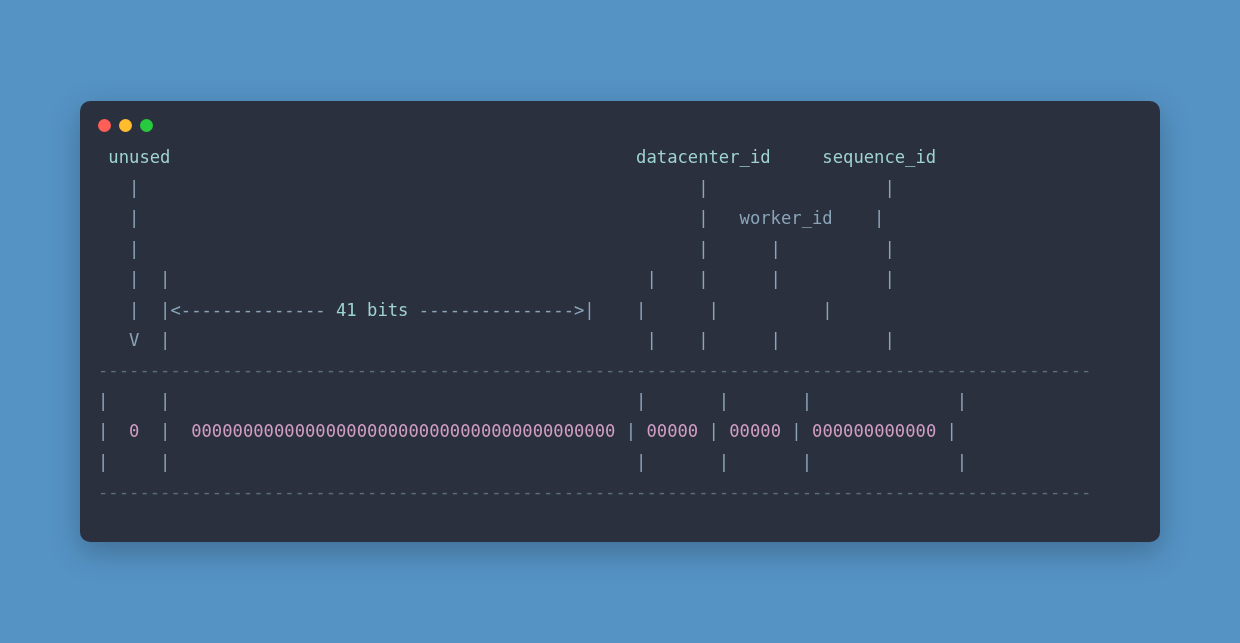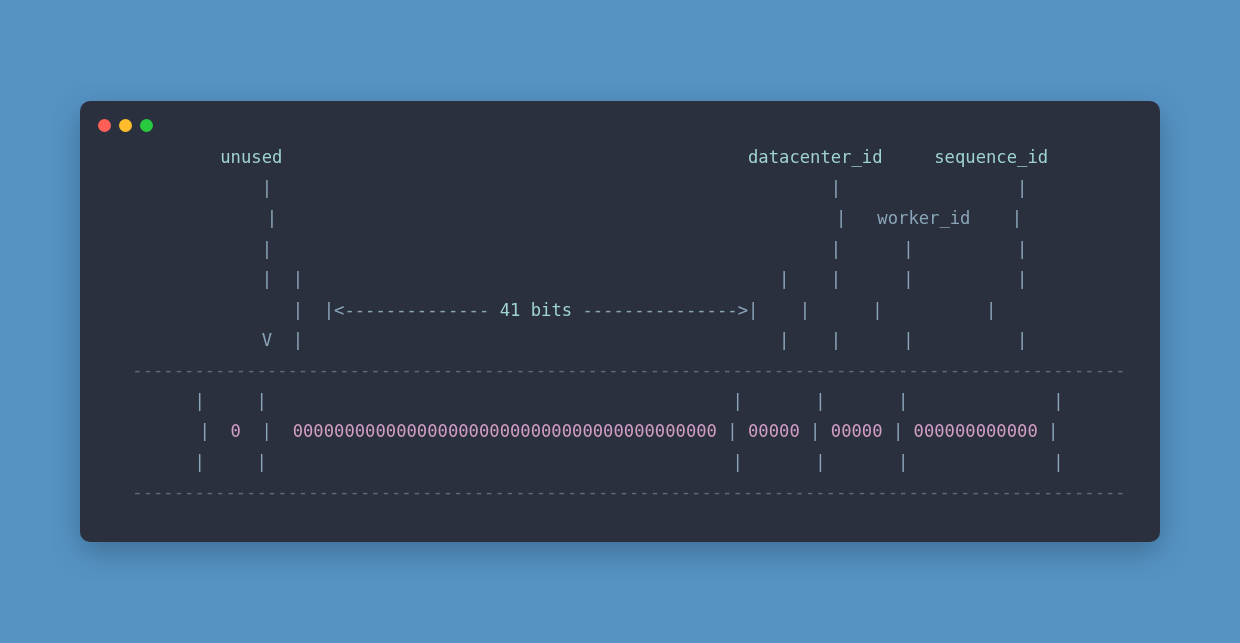--- a/index.html
+++ b/index.html
@@ -11,21 +11,20 @@
     justify-content: center;
     font-family: "SFMono-Regular", ui-monospace, Menlo, Consolas, monospace;
   }
   .window {
     width: 1080px;
     background: #2b303f;
     border-radius: 10px;
     box-shadow: 0 10px 30px rgba(0,0,0,0.25);
     padding: 18px 0 34px 0;
     overflow: hidden;
-    text-align: center;
   }
   .titlebar {
     display: flex;
     gap: 8px;
     padding: 0 18px 10px 18px;
   }
   .dot {
     width: 13px; height: 13px; border-radius: 50%;
   }
   .dot.red { background: #ff5f56; }

